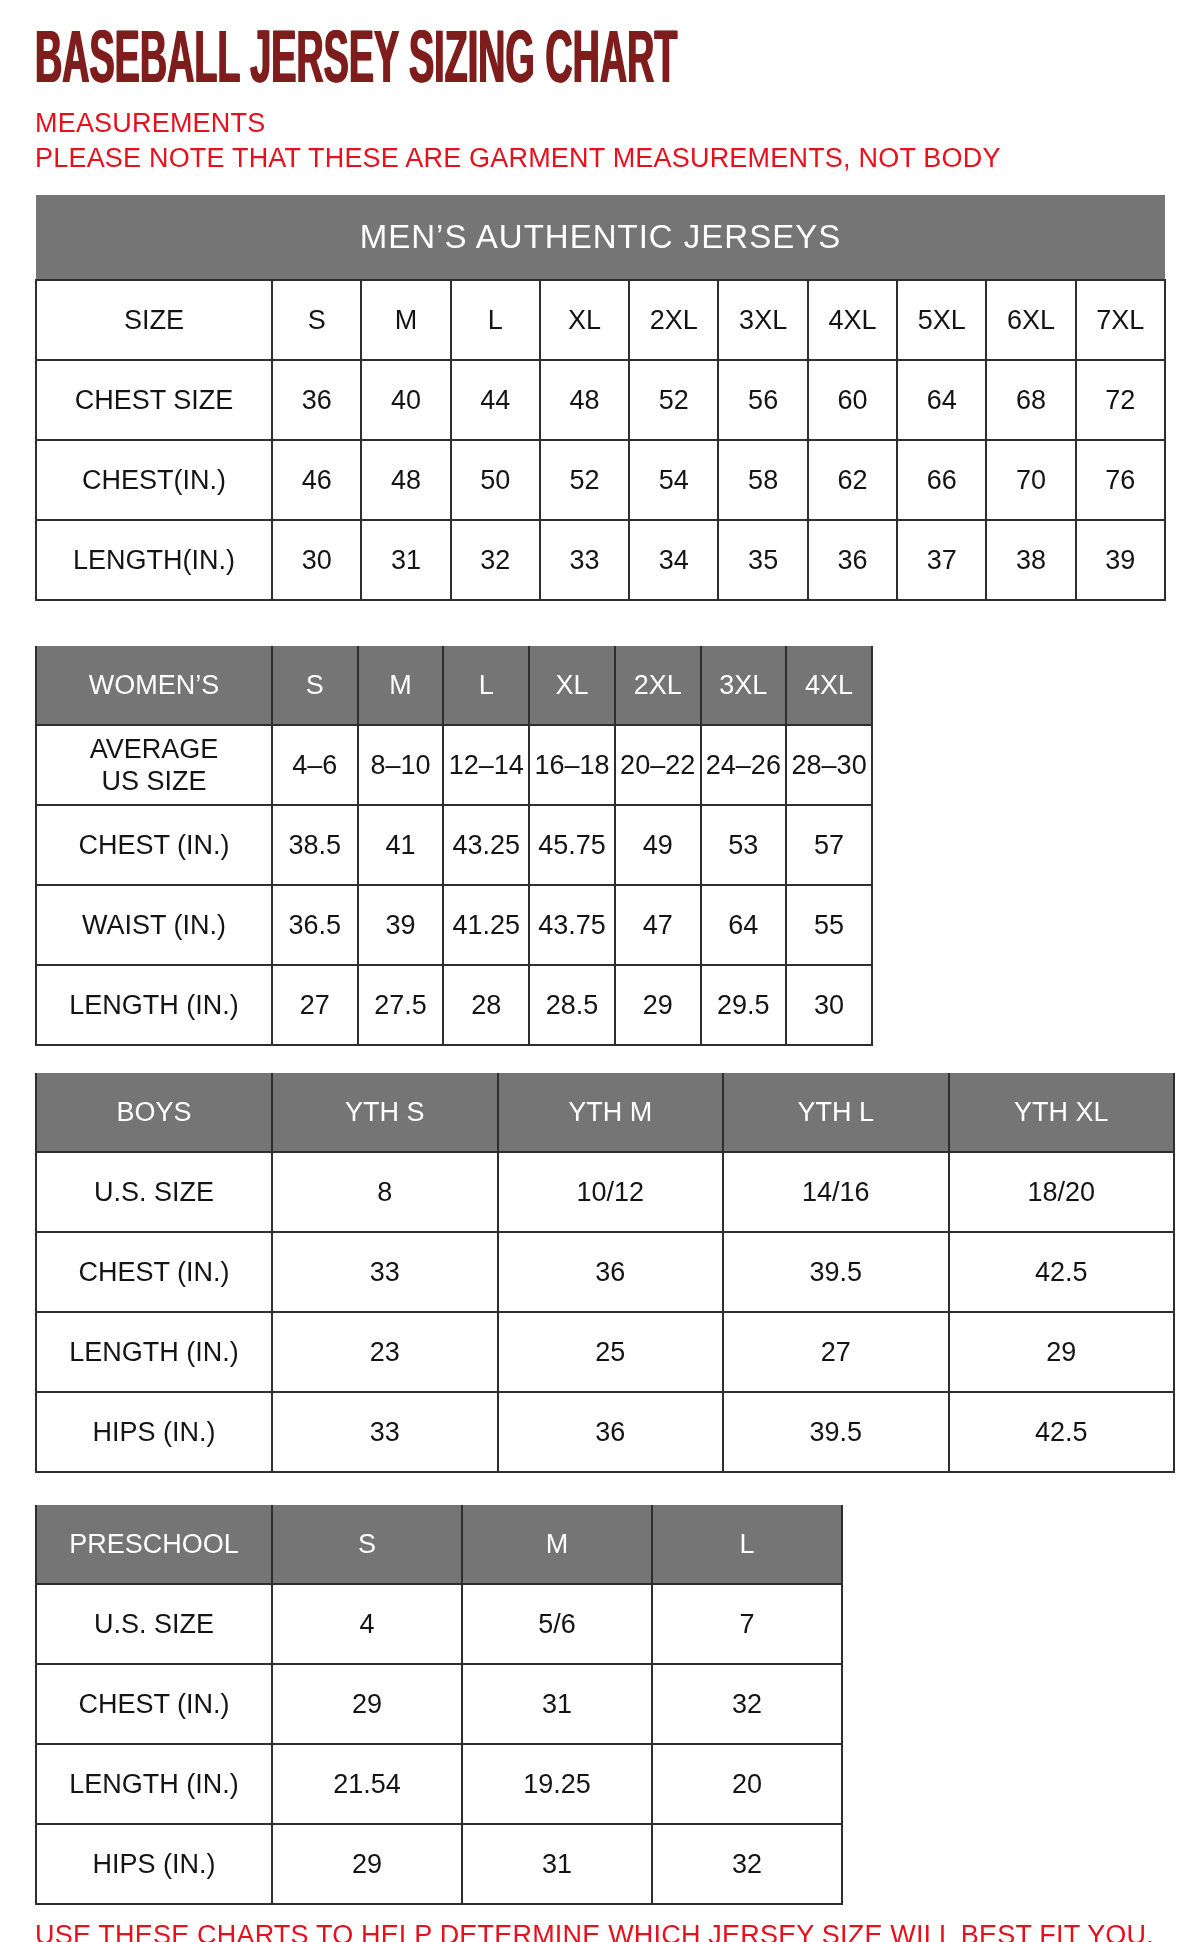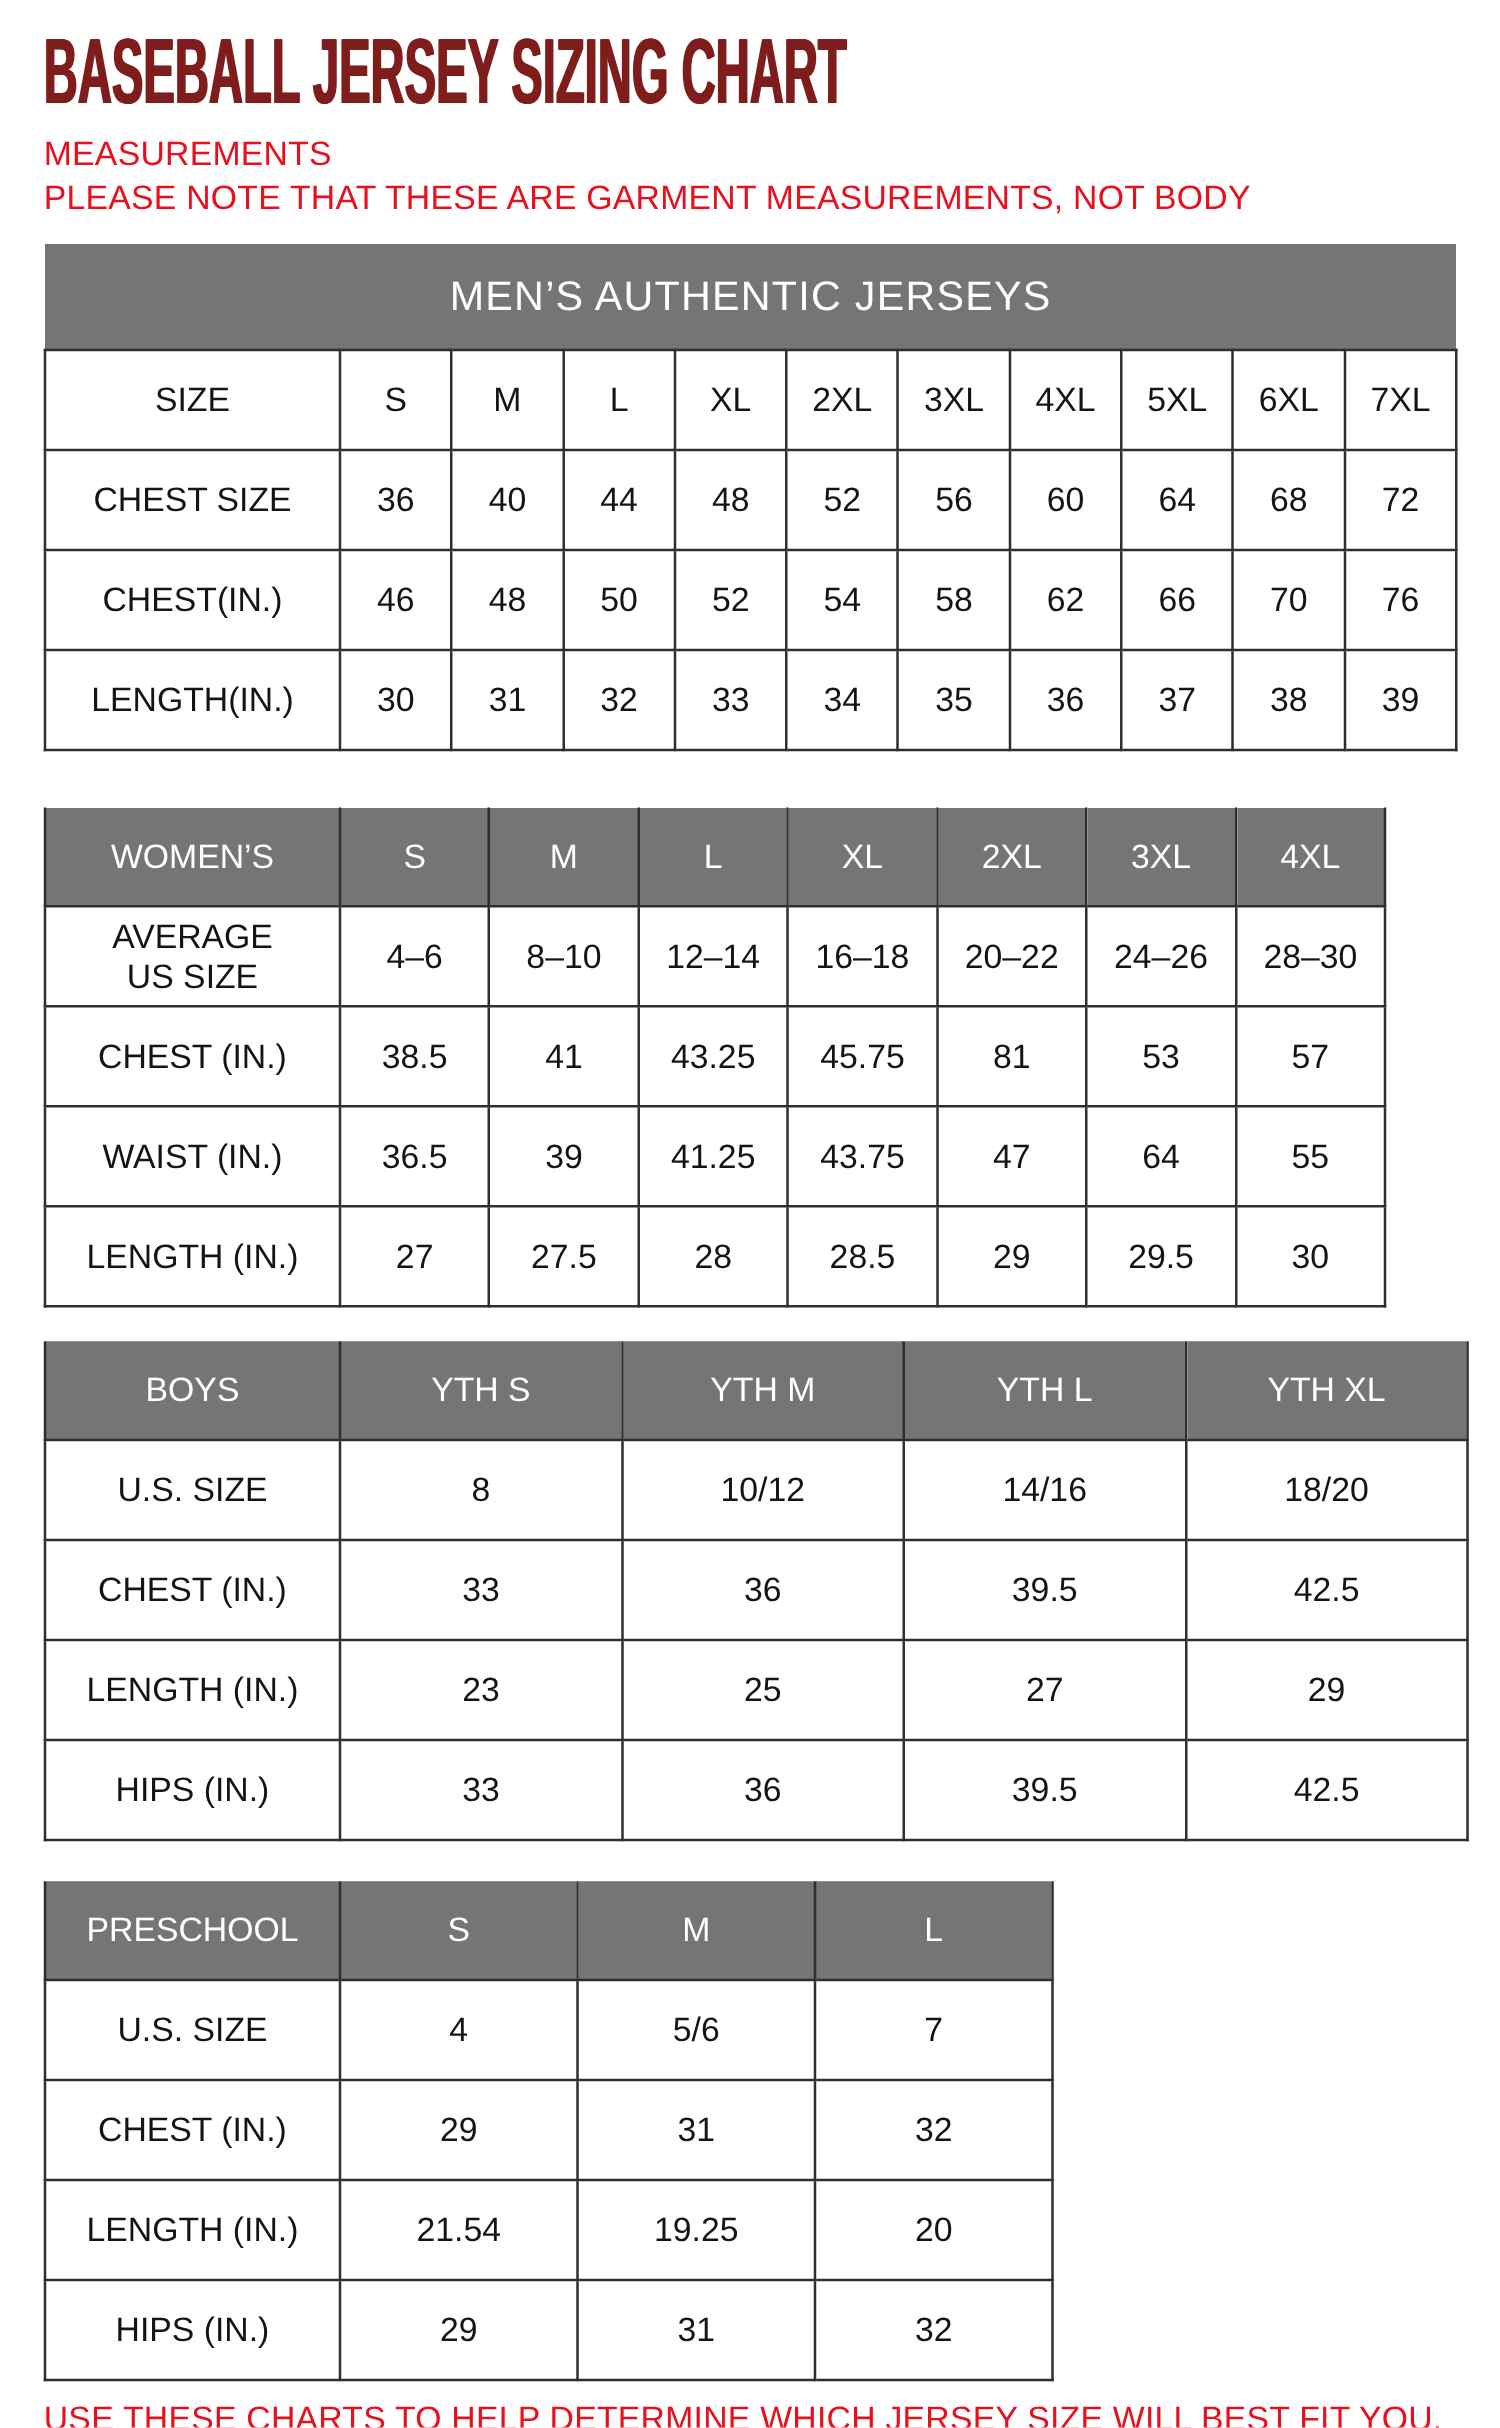--- a/index.html
+++ b/index.html
@@ -39,21 +39,21 @@
   table.szt td.banner{
     background:#757575;color:#ffffff;border:none;
     font-size:33px;letter-spacing:1px;height:84px;
   }
   table.szt td.ghead{
     background:#757575;color:#ffffff;border-top:none;
   }
   table.szt td.lbl{white-space:pre-line;line-height:32px;}
 
   .t-mens{width:1131px;margin-top:19px;}
-  .t-womens{width:1074px;margin-top:45px;}
+  .t-womens{width:838px;margin-top:45px;}
   .t-boys{width:1140px;margin-top:27px;}
   .t-preschool{width:808px;margin-top:32px;}
 
   
   .footer{
     margin-top:14px;font-size:27px;line-height:32px;color:#e8101c;
     letter-spacing:0.2px;white-space:nowrap;
   }
 </style>
 </head>
@@ -175,21 +175,21 @@
           <td class="val">20–22</td>
           <td class="val">24–26</td>
           <td class="val">28–30</td>
         </tr>
         <tr>
           <td class="lbl">CHEST (IN.)</td>
           <td class="val">38.5</td>
           <td class="val">41</td>
           <td class="val">43.25</td>
           <td class="val">45.75</td>
-          <td class="val">81</td>
+          <td class="val">49</td>
           <td class="val">53</td>
           <td class="val">57</td>
         </tr>
         <tr>
           <td class="lbl">WAIST (IN.)</td>
           <td class="val">36.5</td>
           <td class="val">39</td>
           <td class="val">41.25</td>
           <td class="val">43.75</td>
           <td class="val">47</td>

